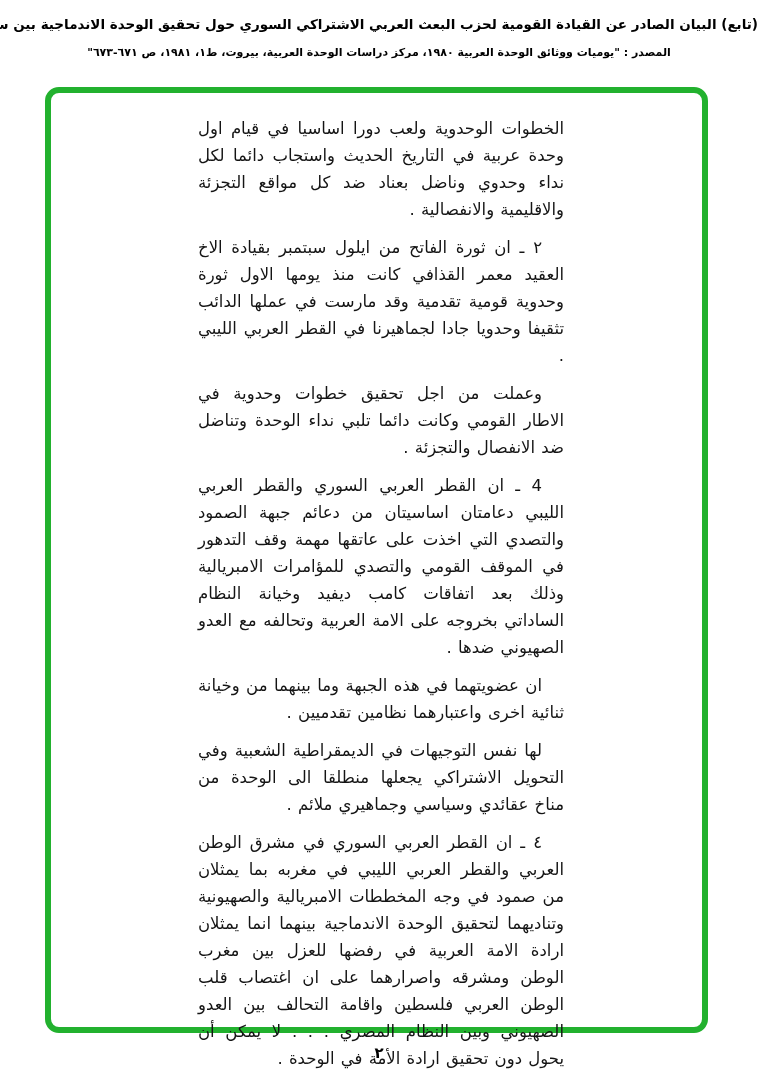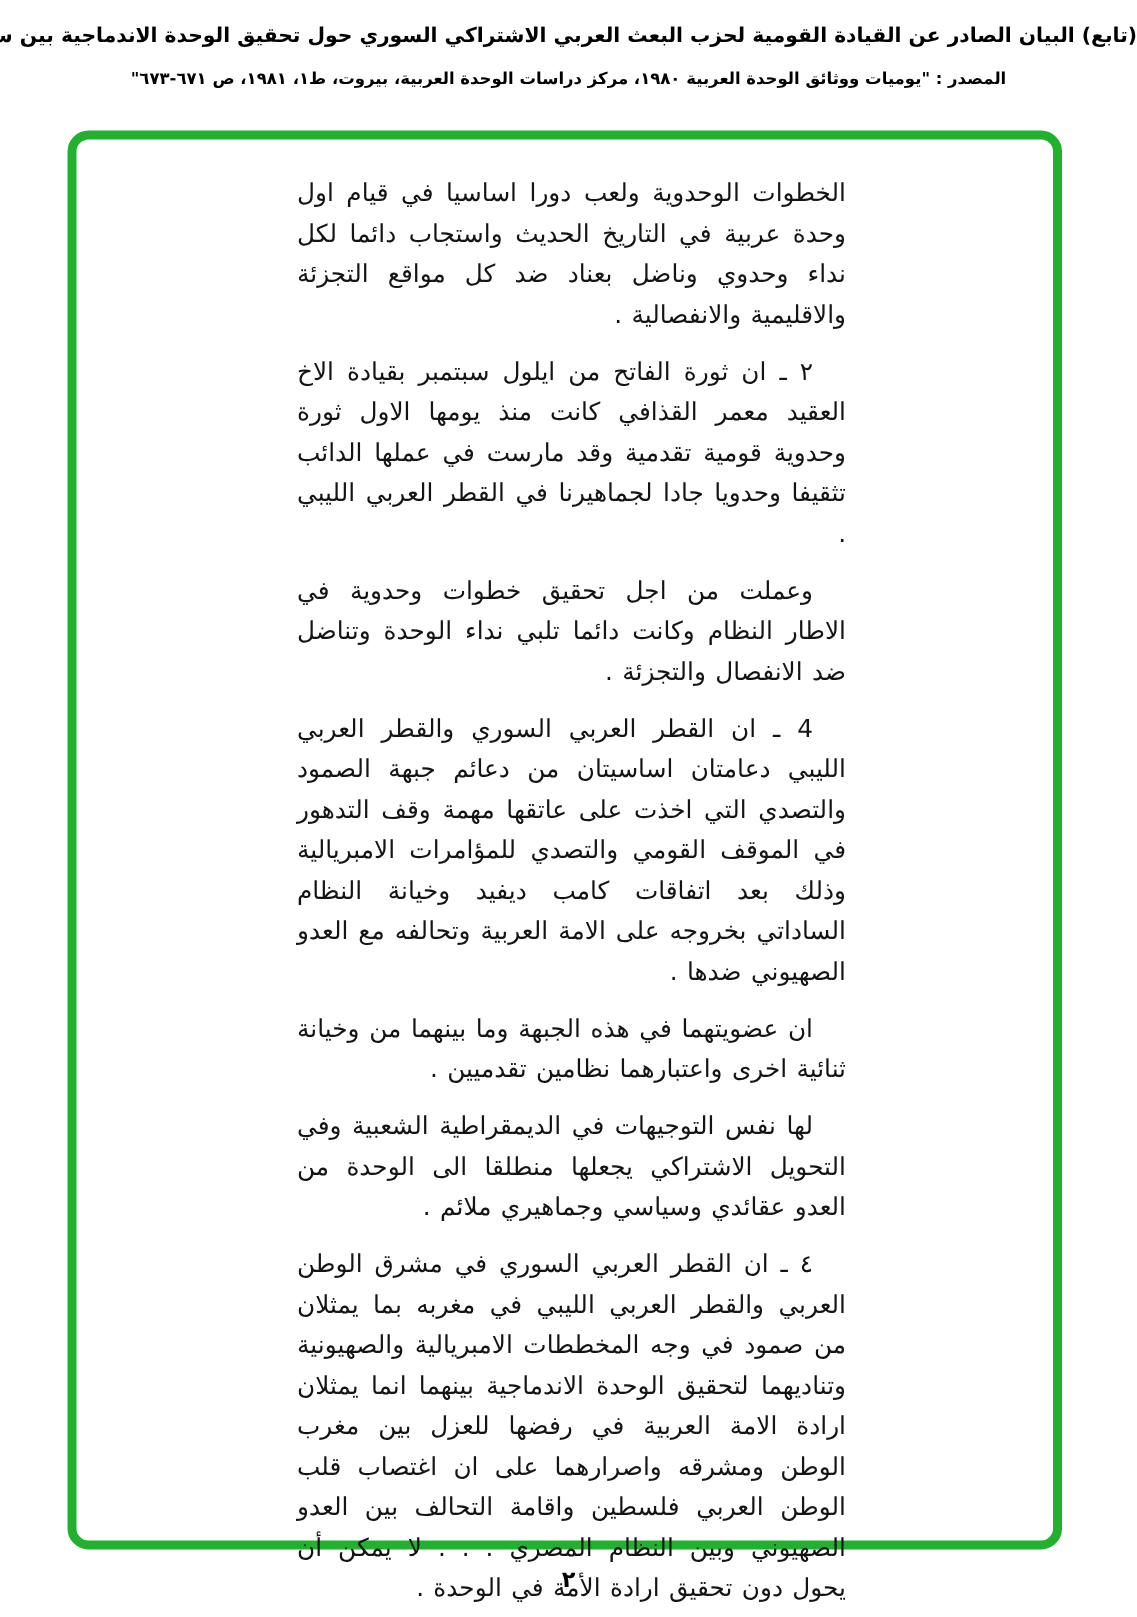--- a/index.html
+++ b/index.html
@@ -83,21 +83,21 @@
 <body>
 
 <div class="header-title">(تابع) البيان الصادر عن القيادة القومية لحزب البعث العربي الاشتراكي السوري حول تحقيق الوحدة الاندماجية بين سوريا وليبيا</div>
 
 <div class="header-source">المصدر :  "يوميات ووثائق الوحدة العربية ١٩٨٠، مركز دراسات الوحدة العربية، بيروت، ط١، ١٩٨١، ص ٦٧١-٦٧٣"</div>
 
 <div class="doc-box" style="border-color: rgb(34, 177, 46);">
   <div class="doc-body" style="color: rgb(20, 20, 20);">
       <p class="para">الخطوات الوحدوية ولعب دورا اساسيا في قيام اول وحدة عربية في التاريخ الحديث واستجاب دائما لكل نداء وحدوي وناضل بعناد ضد كل مواقع التجزئة والاقليمية والانفصالية .</p>
       <p class="para indented">٢ ـ ان ثورة الفاتح من ايلول سبتمبر بقيادة الاخ العقيد معمر القذافي كانت منذ يومها الاول ثورة وحدوية قومية تقدمية وقد مارست في عملها الدائب تثقيفا وحدويا جادا لجماهيرنا في القطر العربي الليبي .</p>
-      <p class="para indented">وعملت من اجل تحقيق خطوات وحدوية في الاطار النظام وكانت دائما تلبي نداء الوحدة وتناضل ضد الانفصال والتجزئة .</p>
+      <p class="para indented">وعملت من اجل تحقيق خطوات وحدوية في الاطار القومي وكانت دائما تلبي نداء الوحدة وتناضل ضد الانفصال والتجزئة .</p>
       <p class="para indented">4 ـ ان القطر العربي السوري والقطر العربي الليبي دعامتان اساسيتان من دعائم جبهة الصمود والتصدي التي اخذت على عاتقها مهمة وقف التدهور في الموقف القومي والتصدي للمؤامرات الامبريالية وذلك بعد اتفاقات كامب ديفيد وخيانة النظام الساداتي بخروجه على الامة العربية وتحالفه مع العدو الصهيوني ضدها .</p>
       <p class="para indented">ان عضويتهما في هذه الجبهة وما بينهما من وخيانة ثنائية اخرى واعتبارهما نظامين تقدميين .</p>
-      <p class="para indented">لها نفس التوجيهات في الديمقراطية الشعبية وفي التحويل الاشتراكي يجعلها منطلقا الى الوحدة من العدو عقائدي وسياسي وجماهيري ملائم .</p>
+      <p class="para indented">لها نفس التوجيهات في الديمقراطية الشعبية وفي التحويل الاشتراكي يجعلها منطلقا الى الوحدة من مناخ عقائدي وسياسي وجماهيري ملائم .</p>
       <p class="para indented">٤ ـ ان القطر العربي السوري في مشرق الوطن العربي والقطر العربي الليبي في مغربه بما يمثلان من صمود في وجه المخططات الامبريالية والصهيونية وتناديهما لتحقيق الوحدة الاندماجية بينهما انما يمثلان ارادة الامة العربية في رفضها للعزل بين مغرب الوطن ومشرقه واصرارهما على ان اغتصاب قلب الوطن العربي فلسطين واقامة التحالف بين العدو الصهيوني وبين النظام المصري . . . لا يمكن أن يحول دون تحقيق ارادة الأمة في الوحدة .</p>
     </div>
 </div>
 
 <div class="page-number">٢</div>
 
 </body></html>

